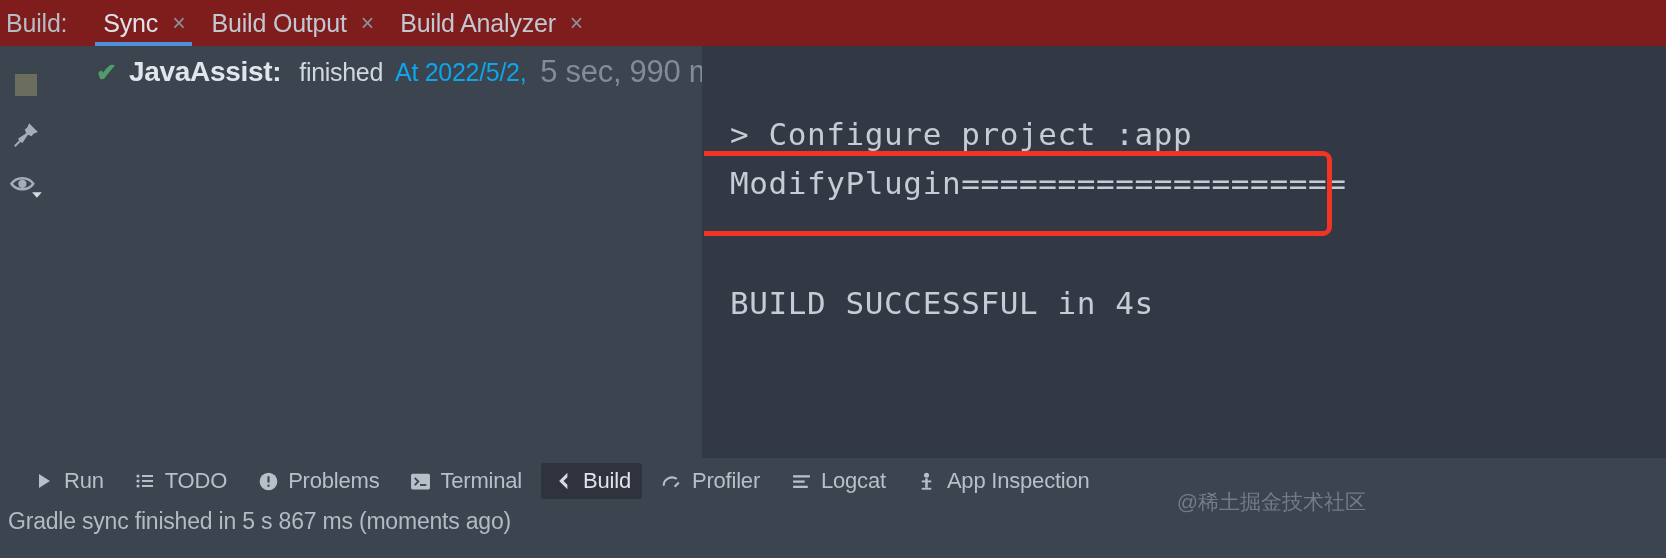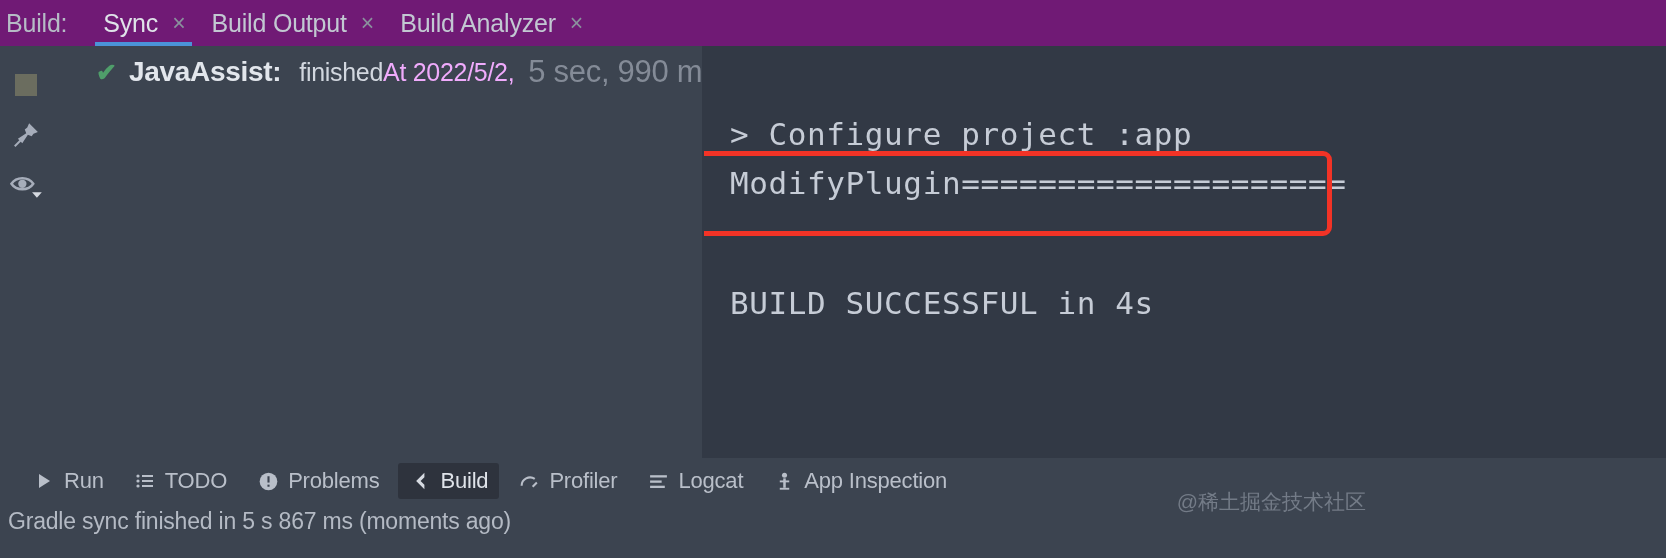--- a/index.html
+++ b/index.html
@@ -12,21 +12,21 @@
   .app {
     position:relative;
     width:1666px; height:558px;
     background:#3c4450;
   }
 
   
   .tabbar {
     position:absolute; left:0; top:0;
     width:1666px; height:46px;
-    background:#701a75;
+    background:#7f1d1d;
     display:flex; align-items:center;
   }
   .tabbar-label {
     color:#b6bcc6;
     font-size:25px;
     margin-left:6px;
     margin-right:22px;
     letter-spacing:-0.2px;
   }
   .tab {
@@ -100,22 +100,23 @@
     font-weight:bold;
     letter-spacing:-0.3px;
   }
   .sync-state {
     color:#d2d7df;
     font-size:25px;
     margin-left:18px;
     letter-spacing:-0.3px;
   }
   .sync-at {
-    color:#f0abfc;
-    font-size:25px;
+    color:#0ea5e9;
+    font-size:25px;
+    margin-left:12px;
     letter-spacing:-0.3px;
   }
   .sync-dur {
     color:#848b97;
     font-size:31px;
     margin-left:14px;
     letter-spacing:-0.3px;
   }
 
   .divider {
@@ -298,20 +299,30 @@
       <span class="tw-icon">
         <svg width="21" height="21" viewBox="0 0 20 20">
           <circle cx="10" cy="10" r="8.4" fill="#b9bfc9"></circle>
           <rect x="9" y="5" width="2" height="6" fill="#3c4450"></rect>
           <rect x="9" y="13" width="2" height="2" fill="#3c4450"></rect>
         </svg>
       </span>
       <span class="tw-label">Problems</span>
     </div>
 
+    <div class="tw-btn">
+      <span class="tw-icon">
+        <svg width="21" height="21" viewBox="0 0 20 20">
+          <rect x="1" y="2.5" width="18" height="15" rx="1.5" fill="#b9bfc9"></rect>
+          <path d="M4.5 6.5 L8 10 L4.5 13.5" stroke="#3c4450" stroke-width="1.7" fill="none"></path>
+          <rect x="9.5" y="12.4" width="6" height="1.8" fill="#3c4450"></rect>
+        </svg>
+      </span>
+      <span class="tw-label">Terminal</span>
+    </div>
 
     <div class="tw-btn active">
       <span class="tw-icon">
         <svg width="22" height="22" viewBox="0 0 20 20">
           <path d="M14 2.5 L6.5 10 L14 17.5 L14 13.5 L10.5 10 L14 6.5 Z" fill="#d6dae1"></path>
         </svg>
       </span>
       <span class="tw-label">Build</span>
     </div>
 

